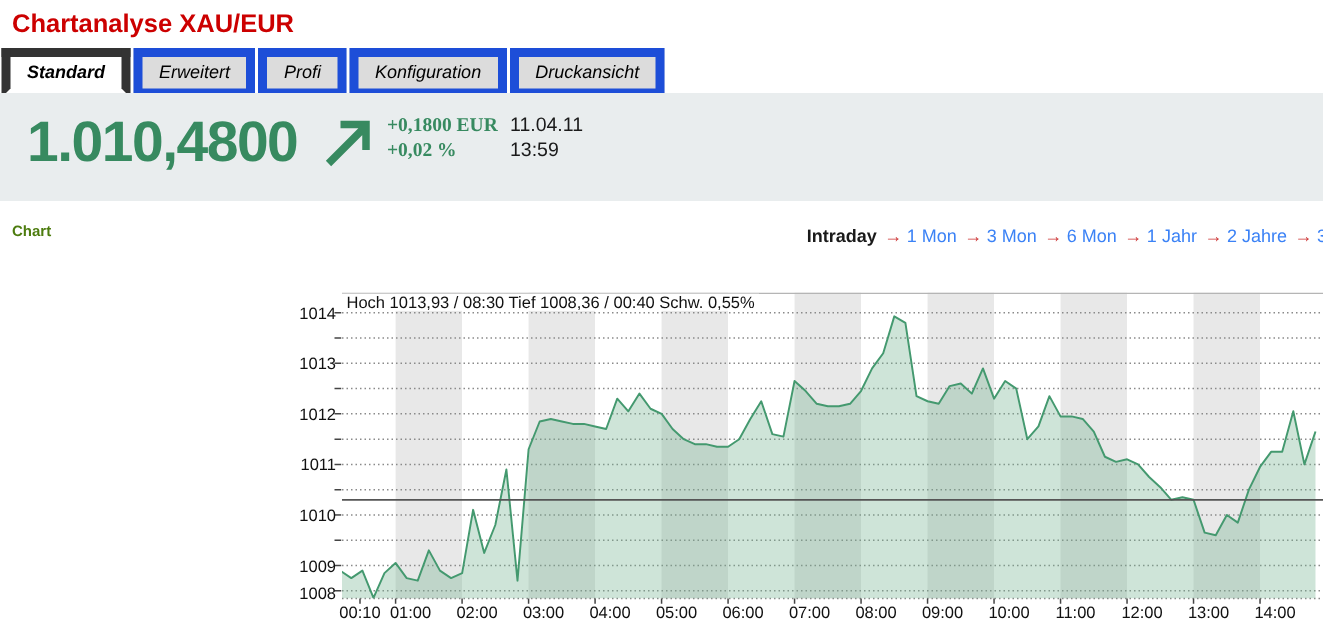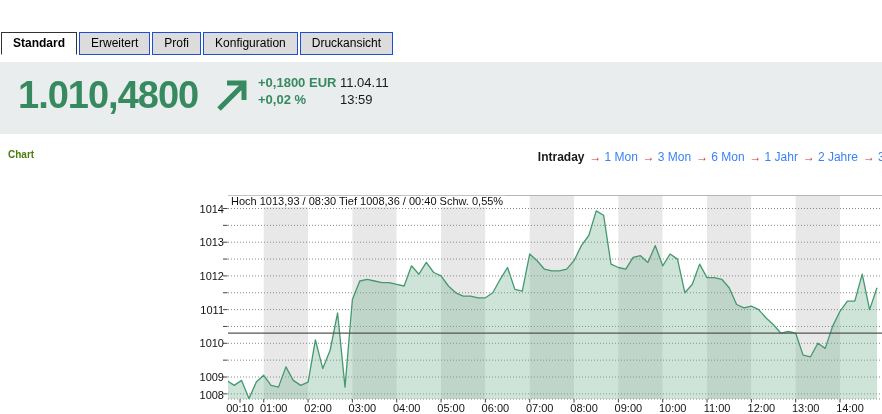--- a/index.html
+++ b/index.html
@@ -1,44 +1,45 @@
 <!DOCTYPE html>
 <html><head>
 <meta charset="utf-8">
 <style>
   html,body{margin:0;padding:0;background:#fff;}
   .page{position:relative;width:882px;height:414px;overflow:hidden;background:#fff;
         font-family:"Liberation Sans","DejaVu Sans",sans-serif;}
   .page-title{position:absolute;top:6px;left:8px;font-size:17px;font-weight:bold;color:#cc0000;}
   .tabbar{position:absolute;top:32px;left:1px;height:22px;white-space:nowrap;}
   .tab{display:inline-block;padding:3px 11px 4px 11px;margin-right:2px;background:#dcdcdc;
-       border:1px solid #1d4ed8;font-size:12px;color:#000;cursor:pointer;}
+       border:6px solid #1d4ed8;font-size:12px;color:#000;cursor:pointer;font-style:italic;}
   .tab.active{background:#fff;font-weight:bold;border-color:#333;border-bottom-color:#fff;}
   .quote-panel{position:absolute;top:62px;left:0;width:882px;height:72px;background:#e9edee;}
   .price{position:absolute;left:18px;top:12px;font-size:38px;font-weight:bold;color:#378a60;letter-spacing:-1px;}
   .trend{position:absolute;left:214px;top:16px;}
-  .col2{position:absolute;left:258px;top:12px;font-size:13px;font-weight:bold;color:#378a60;line-height:17px;}
+  .col2{position:absolute;left:258px;top:12px;font-size:13px;font-weight:bold;color:#378a60;line-height:17px;font-family:Liberation Serif, serif;}
   .col3{position:absolute;left:340px;top:12px;font-size:13px;color:#1a1a1a;line-height:17px;}
   .col4{position:absolute;left:398px;top:12px;font-size:13px;color:#1a1a1a;line-height:17px;}
   .col4 .lbl{display:inline-block;width:44px;text-align:right;font-weight:bold;}
   .col4 .val{margin-left:7px;}
   .chart-head-title{position:absolute;top:149px;left:8px;font-size:10px;font-weight:bold;color:#4d7c0f;}
   .periods{position:absolute;top:150px;right:-36px;white-space:nowrap;font-size:12px;color:#555;}
   .periods .active-period{font-weight:bold;color:#1a1a1a;}
   .periods .arrow{color:#cc3333;margin:0 3px 0 5px;}
   .periods .plink{color:#3b82f6;cursor:pointer;text-align:right;}
   .isin-bar{position:absolute;top:170px;left:0;width:882px;height:19px;background:#c2c2c2;
             font-size:12px;font-weight:bold;color:#4a4a4a;line-height:19px;padding-left:8px;box-sizing:border-box;}
   #chart-svg{position:absolute;top:195px;left:0;}
   #chart-svg text{font-family:"Liberation Sans","DejaVu Sans",sans-serif;}
 </style>
 </head>
 <body>
 
 <div class="page">
+  <div class="page-title">Chartanalyse XAU/EUR</div>
 
   <div class="tabbar" id="tabbar"><div class="tab active">Standard</div><div class="tab">Erweitert</div><div class="tab">Profi</div><div class="tab">Konfiguration</div><div class="tab">Druckansicht</div></div>
 
   <div class="quote-panel">
     <span class="price">1.010,4800</span>
     <span class="trend">
       <svg width="36" height="36" viewBox="0 0 36 36">
         <path d="M5 31 L28 8 M13 5 H30 V22" fill="none" stroke="#378a60" stroke-width="5"></path>
       </svg>
     </span>

